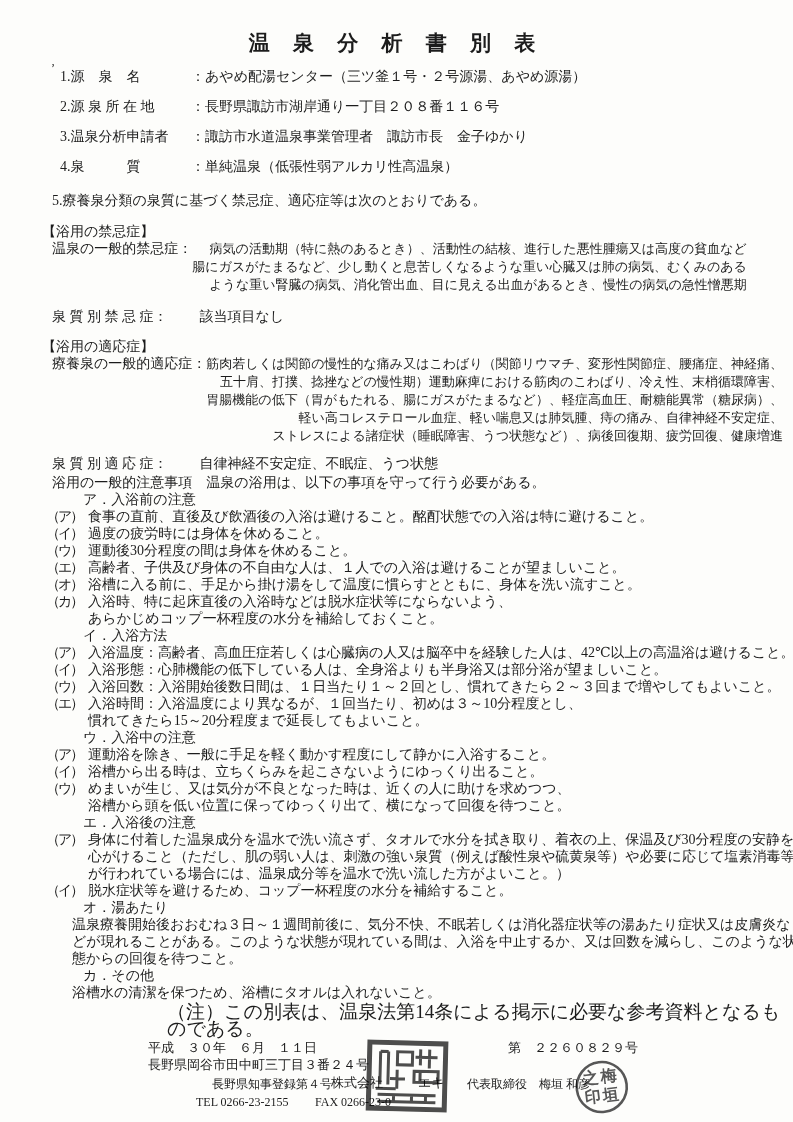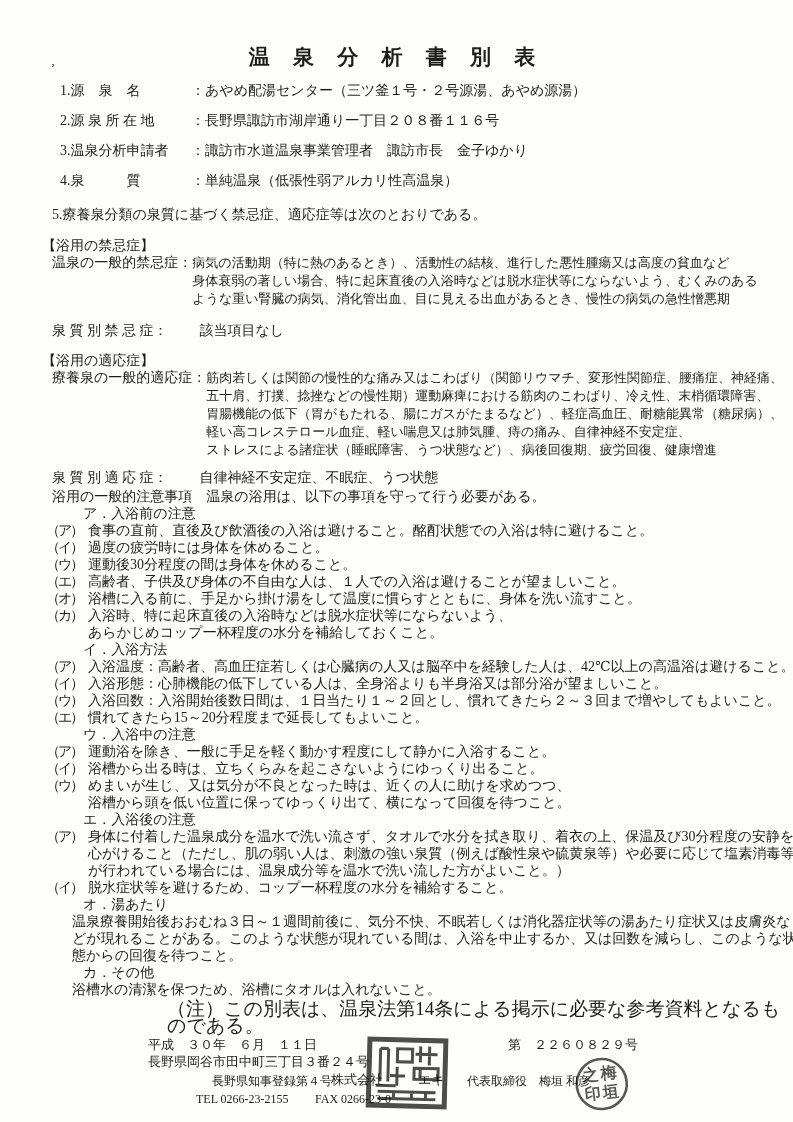--- a/index.html
+++ b/index.html
@@ -3,31 +3,31 @@
 <meta charset="utf-8">
 <style>
   html,body{margin:0;padding:0;background:#e9e9e9;}
   .page{
     position:relative;width:793px;height:1122px;margin:0 auto;
     background:#fdfdfb;color:#1c1c1c;overflow:hidden;
     font-family:"Liberation Serif","DejaVu Serif",serif;
     font-size:14px;line-height:17px;
   }
   .tick{position:absolute;left:51px;top:60px;font-size:12px;}
-  .title{padding-top:45px;text-align:center;font-size:21px;line-height:24px;letter-spacing:9px;font-weight:bold;}
+  .title{padding-top:31px;text-align:center;font-size:21px;line-height:24px;letter-spacing:9px;font-weight:bold;}
   .hitems{margin:13px 0 0 60px;}
   .hitem{display:flex;margin-bottom:13px;}
   .hitem .lbl{flex:none;width:131px;white-space:pre;}
   .hitem .val{white-space:pre;}
   .item5{margin:17px 0 0 52px;}
   .sect{margin:14px 0 0 42px;}
   .sect2{margin:13px 0 0 42px;}
   .hang{display:flex;margin-left:52px;}
   .hang .hlbl{flex:none;white-space:pre;}
-  .hlines{flex:none;}
+  .hlines{flex:none;text-align:right;}
   .hline{display:block;white-space:pre;font-size:13px;line-height:18px;}
   .byq{margin-top:14px;}
   .byq2{margin-top:10px;}
   .bval{white-space:pre;padding-left:32px;}
   .intro{margin:2px 0 0 52px;}
   .psec{margin-left:83px;}
   .pitem{display:flex;margin-left:46px;}
   .pitem .mk{flex:none;width:42px;white-space:pre;letter-spacing:-2px;}
   .ptxt{flex:none;}
   .pline{display:block;white-space:pre;}
@@ -67,21 +67,21 @@
     </div>
   </div>
 
   <div class="item5">5.療養泉分類の泉質に基づく禁忌症、適応症等は次のとおりである。</div>
 
   <div class="sect">【浴用の禁忌症】</div>
   <div class="hang">
     <span class="hlbl">温泉の一般的禁忌症：</span>
     <span class="hlines">
       <span class="hline">病気の活動期（特に熱のあるとき）、活動性の結核、進行した悪性腫瘍又は高度の貧血など</span>
-      <span class="hline">身体衰弱の著しい場合、特に起床直後の入浴時などは脱水症状等にならないよう、むくみのある</span>
+      <span class="hline">腸にガスがたまるなど、少し動くと息苦しくなるような重い心臓又は肺の病気、むくみのある</span>
       <span class="hline">ような重い腎臓の病気、消化管出血、目に見える出血があるとき、慢性の病気の急性憎悪期</span>
     </span>
   </div>
   <div class="hang byq">
     <span class="hlbl">泉 質 別 禁 忌 症：</span>
     <span class="bval">該当項目なし</span>
   </div>
 
   <div class="sect2">【浴用の適応症】</div>
   <div class="hang">
@@ -155,20 +155,21 @@
   </div>
   <div class="pitem">
     <span class="mk">（ウ）</span>
     <span class="ptxt">
         <span class="pline">入浴回数：入浴開始後数日間は、１日当たり１～２回とし、慣れてきたら２～３回まで増やしてもよいこと。</span>
       </span>
   </div>
   <div class="pitem">
     <span class="mk">（エ）</span>
     <span class="ptxt">
+      <span class="pline">入浴時間：入浴温度により異なるが、１回当たり、初めは３～10分程度とし、</span>
       <span class="pline">慣れてきたら15～20分程度まで延長してもよいこと。</span>
     </span>
   </div>
 
   <div class="psec">ウ．入浴中の注意</div>
   <div class="pitem">
     <span class="mk">（ア）</span>
     <span class="ptxt">
         <span class="pline">運動浴を除き、一般に手足を軽く動かす程度にして静かに入浴すること。</span>
       </span>

